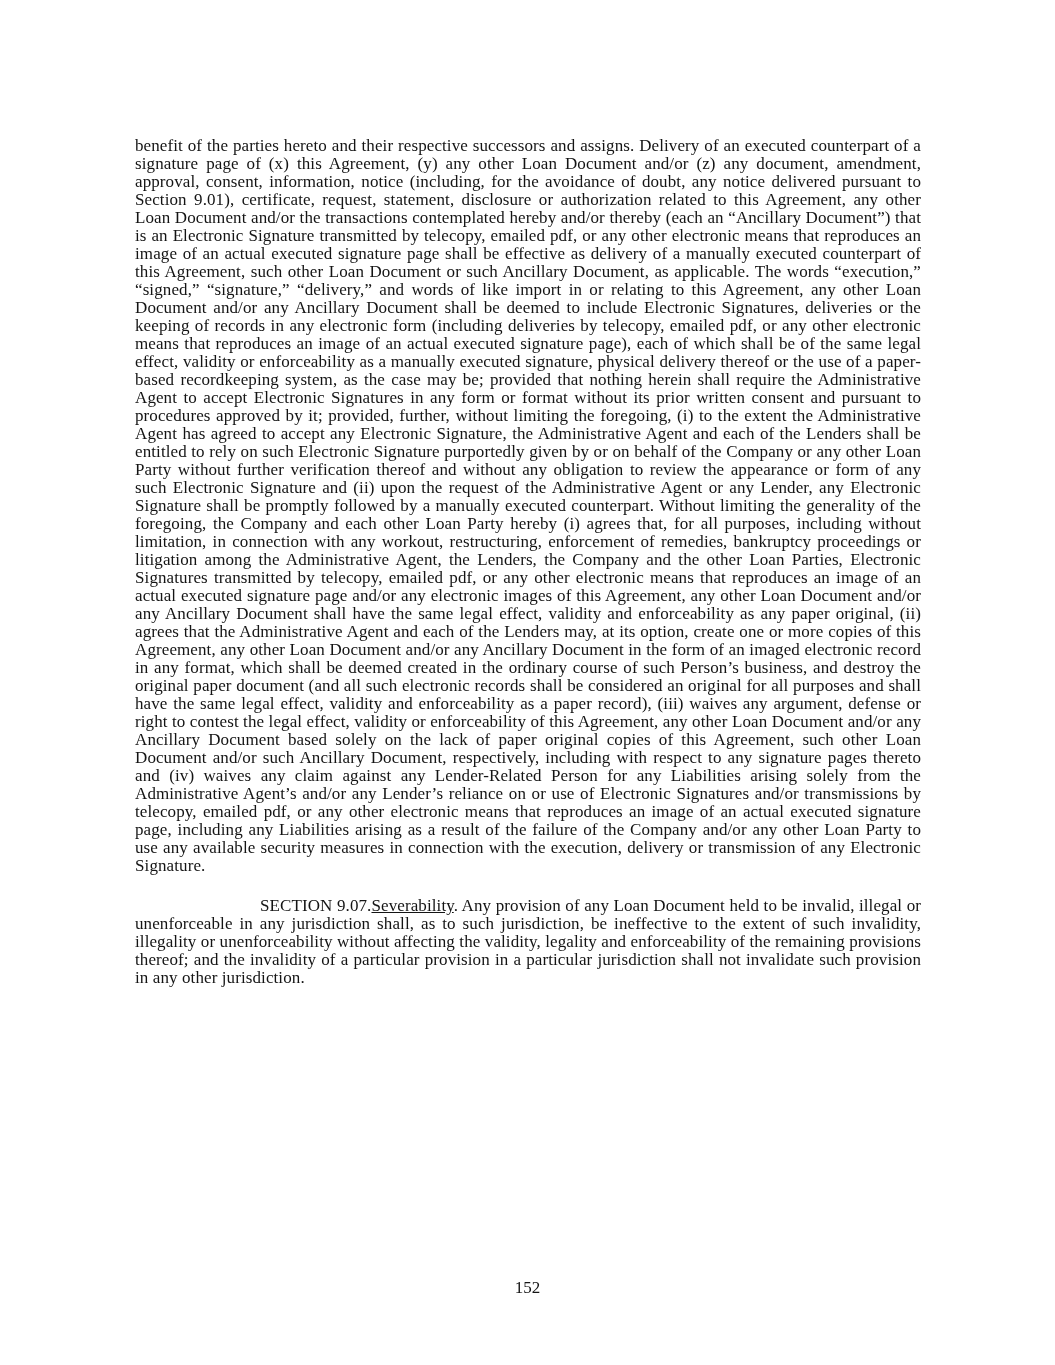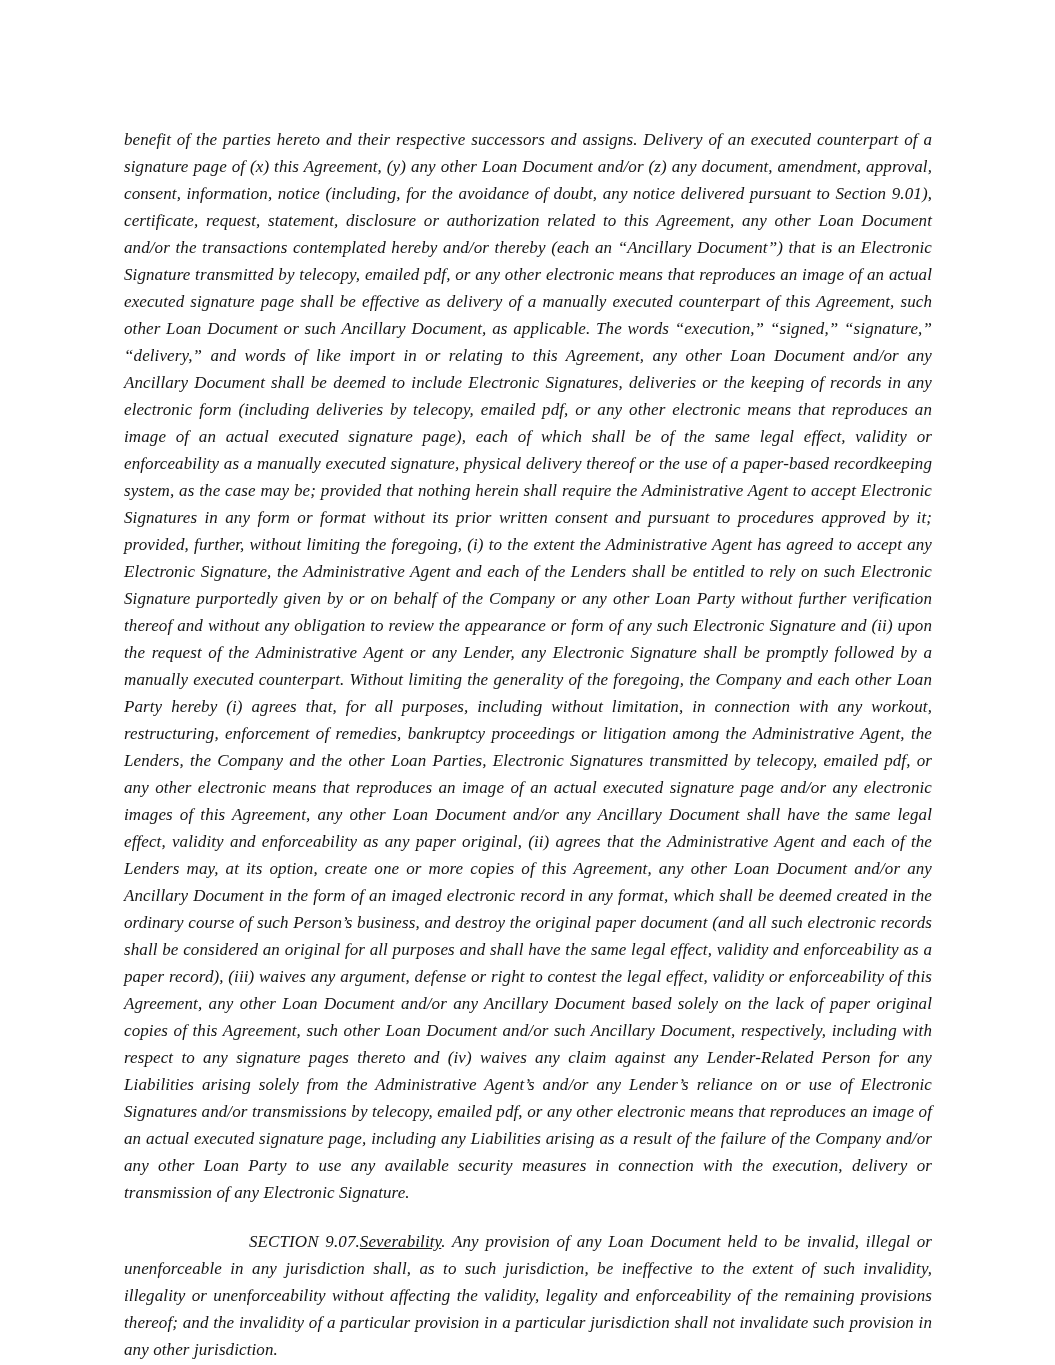--- a/index.html
+++ b/index.html
@@ -16,26 +16,25 @@
     color: #141414;
     overflow: hidden;
   }
   .content {
     position: absolute;
     left: 123px;
     top: 125px;
     width: 810px;
   }
   .para {
-    margin: 1px;
+    margin: 12px;
     font-size: 17px;
-    line-height: 27px;
+    line-height: 18px;
     text-align: justify;
     letter-spacing: 0.1px;
-    font-style: italic;
   }
   .para.section-para {
     margin-top: 22px;
     text-indent: 125px;
   }
   .underline {
     text-decoration: underline;
   }
   .footer {
     position: absolute;
@@ -47,13 +46,14 @@
   }
 </style>
 </head>
 <body>
 
 <div class="page">
   <div class="content">
     <p class="para">benefit of the parties hereto and their respective successors and assigns.  Delivery of an executed counterpart of a signature page of (x) this Agreement, (y) any other Loan Document and/or (z) any document, amendment, approval, consent, information, notice (including, for the avoidance of doubt, any notice delivered pursuant to Section 9.01), certificate, request, statement, disclosure or authorization related to this Agreement, any other Loan Document and/or the transactions contemplated hereby and/or thereby (each an “Ancillary Document”) that is an Electronic Signature transmitted by telecopy, emailed pdf, or any other electronic means that reproduces an image of an actual executed signature page shall be effective as delivery of a manually executed counterpart of this Agreement, such other Loan Document or such Ancillary Document, as applicable.  The words “execution,” “signed,” “signature,” “delivery,” and words of like import in or relating to this Agreement, any other Loan Document and/or any Ancillary Document shall be deemed to include Electronic Signatures, deliveries or the keeping of records in any electronic form (including deliveries by telecopy, emailed pdf, or any other electronic means that reproduces an image of an actual executed signature page), each of which shall be of the same legal effect, validity or enforceability as a manually executed signature, physical delivery thereof or the use of a paper-based recordkeeping system, as the case may be; provided that nothing herein shall require the Administrative Agent to accept Electronic Signatures in any form or format without its prior written consent and pursuant to procedures approved by it; provided, further, without limiting the foregoing, (i) to the extent the Administrative Agent has agreed to accept any Electronic Signature, the Administrative Agent and each of the Lenders shall be entitled to rely on such Electronic Signature purportedly given by or on behalf of the Company or any other Loan Party without further verification thereof and without any obligation to review the appearance or form of any such Electronic Signature and (ii) upon the request of the Administrative Agent or any Lender, any Electronic Signature shall be promptly followed by a manually executed counterpart.  Without limiting the generality of the foregoing, the Company and each other Loan Party hereby (i) agrees that, for all purposes, including without limitation, in connection with any workout, restructuring, enforcement of remedies, bankruptcy proceedings or litigation among the Administrative Agent, the Lenders, the Company and the other Loan Parties, Electronic Signatures transmitted by telecopy, emailed pdf, or any other electronic means that reproduces an image of an actual executed signature page and/or any electronic images of this Agreement, any other Loan Document and/or any Ancillary Document shall have the same legal effect, validity and enforceability as any paper original, (ii) agrees that the Administrative Agent and each of the Lenders may, at its option, create one or more copies of this Agreement, any other Loan Document and/or any Ancillary Document in the form of an imaged electronic record in any format, which shall be deemed created in the ordinary course of such Person’s business, and destroy the original paper document (and all such electronic records shall be considered an original for all purposes and shall have the same legal effect, validity and enforceability as a paper record), (iii) waives any argument, defense or right to contest the legal effect, validity or enforceability of this Agreement, any other Loan Document and/or any Ancillary Document based solely on the lack of paper original copies of this Agreement, such other Loan Document and/or such Ancillary Document, respectively, including with respect to any signature pages thereto and (iv) waives any claim against any Lender-Related Person for any Liabilities arising solely from the Administrative Agent’s and/or any Lender’s reliance on or use of Electronic Signatures and/or transmissions by telecopy, emailed pdf, or any other electronic means that reproduces an image of an actual executed signature page, including any Liabilities arising as a result of the failure of the Company and/or any other Loan Party to use any available security measures in connection with the execution, delivery or transmission of any Electronic Signature.</p>
     <p class="para section-para"><span>SECTION 9.07.</span><span class="underline">Severability</span><span>.  Any provision of any Loan Document held to be invalid, illegal or unenforceable in any jurisdiction shall, as to such jurisdiction, be ineffective to the extent of such invalidity, illegality or unenforceability without affecting the validity, legality and enforceability of the remaining provisions thereof; and the invalidity of a particular provision in a particular jurisdiction shall not invalidate such provision in any other jurisdiction.</span></p>
   </div>
+  <div class="footer">152</div>
 </div>
 
 </body></html>

